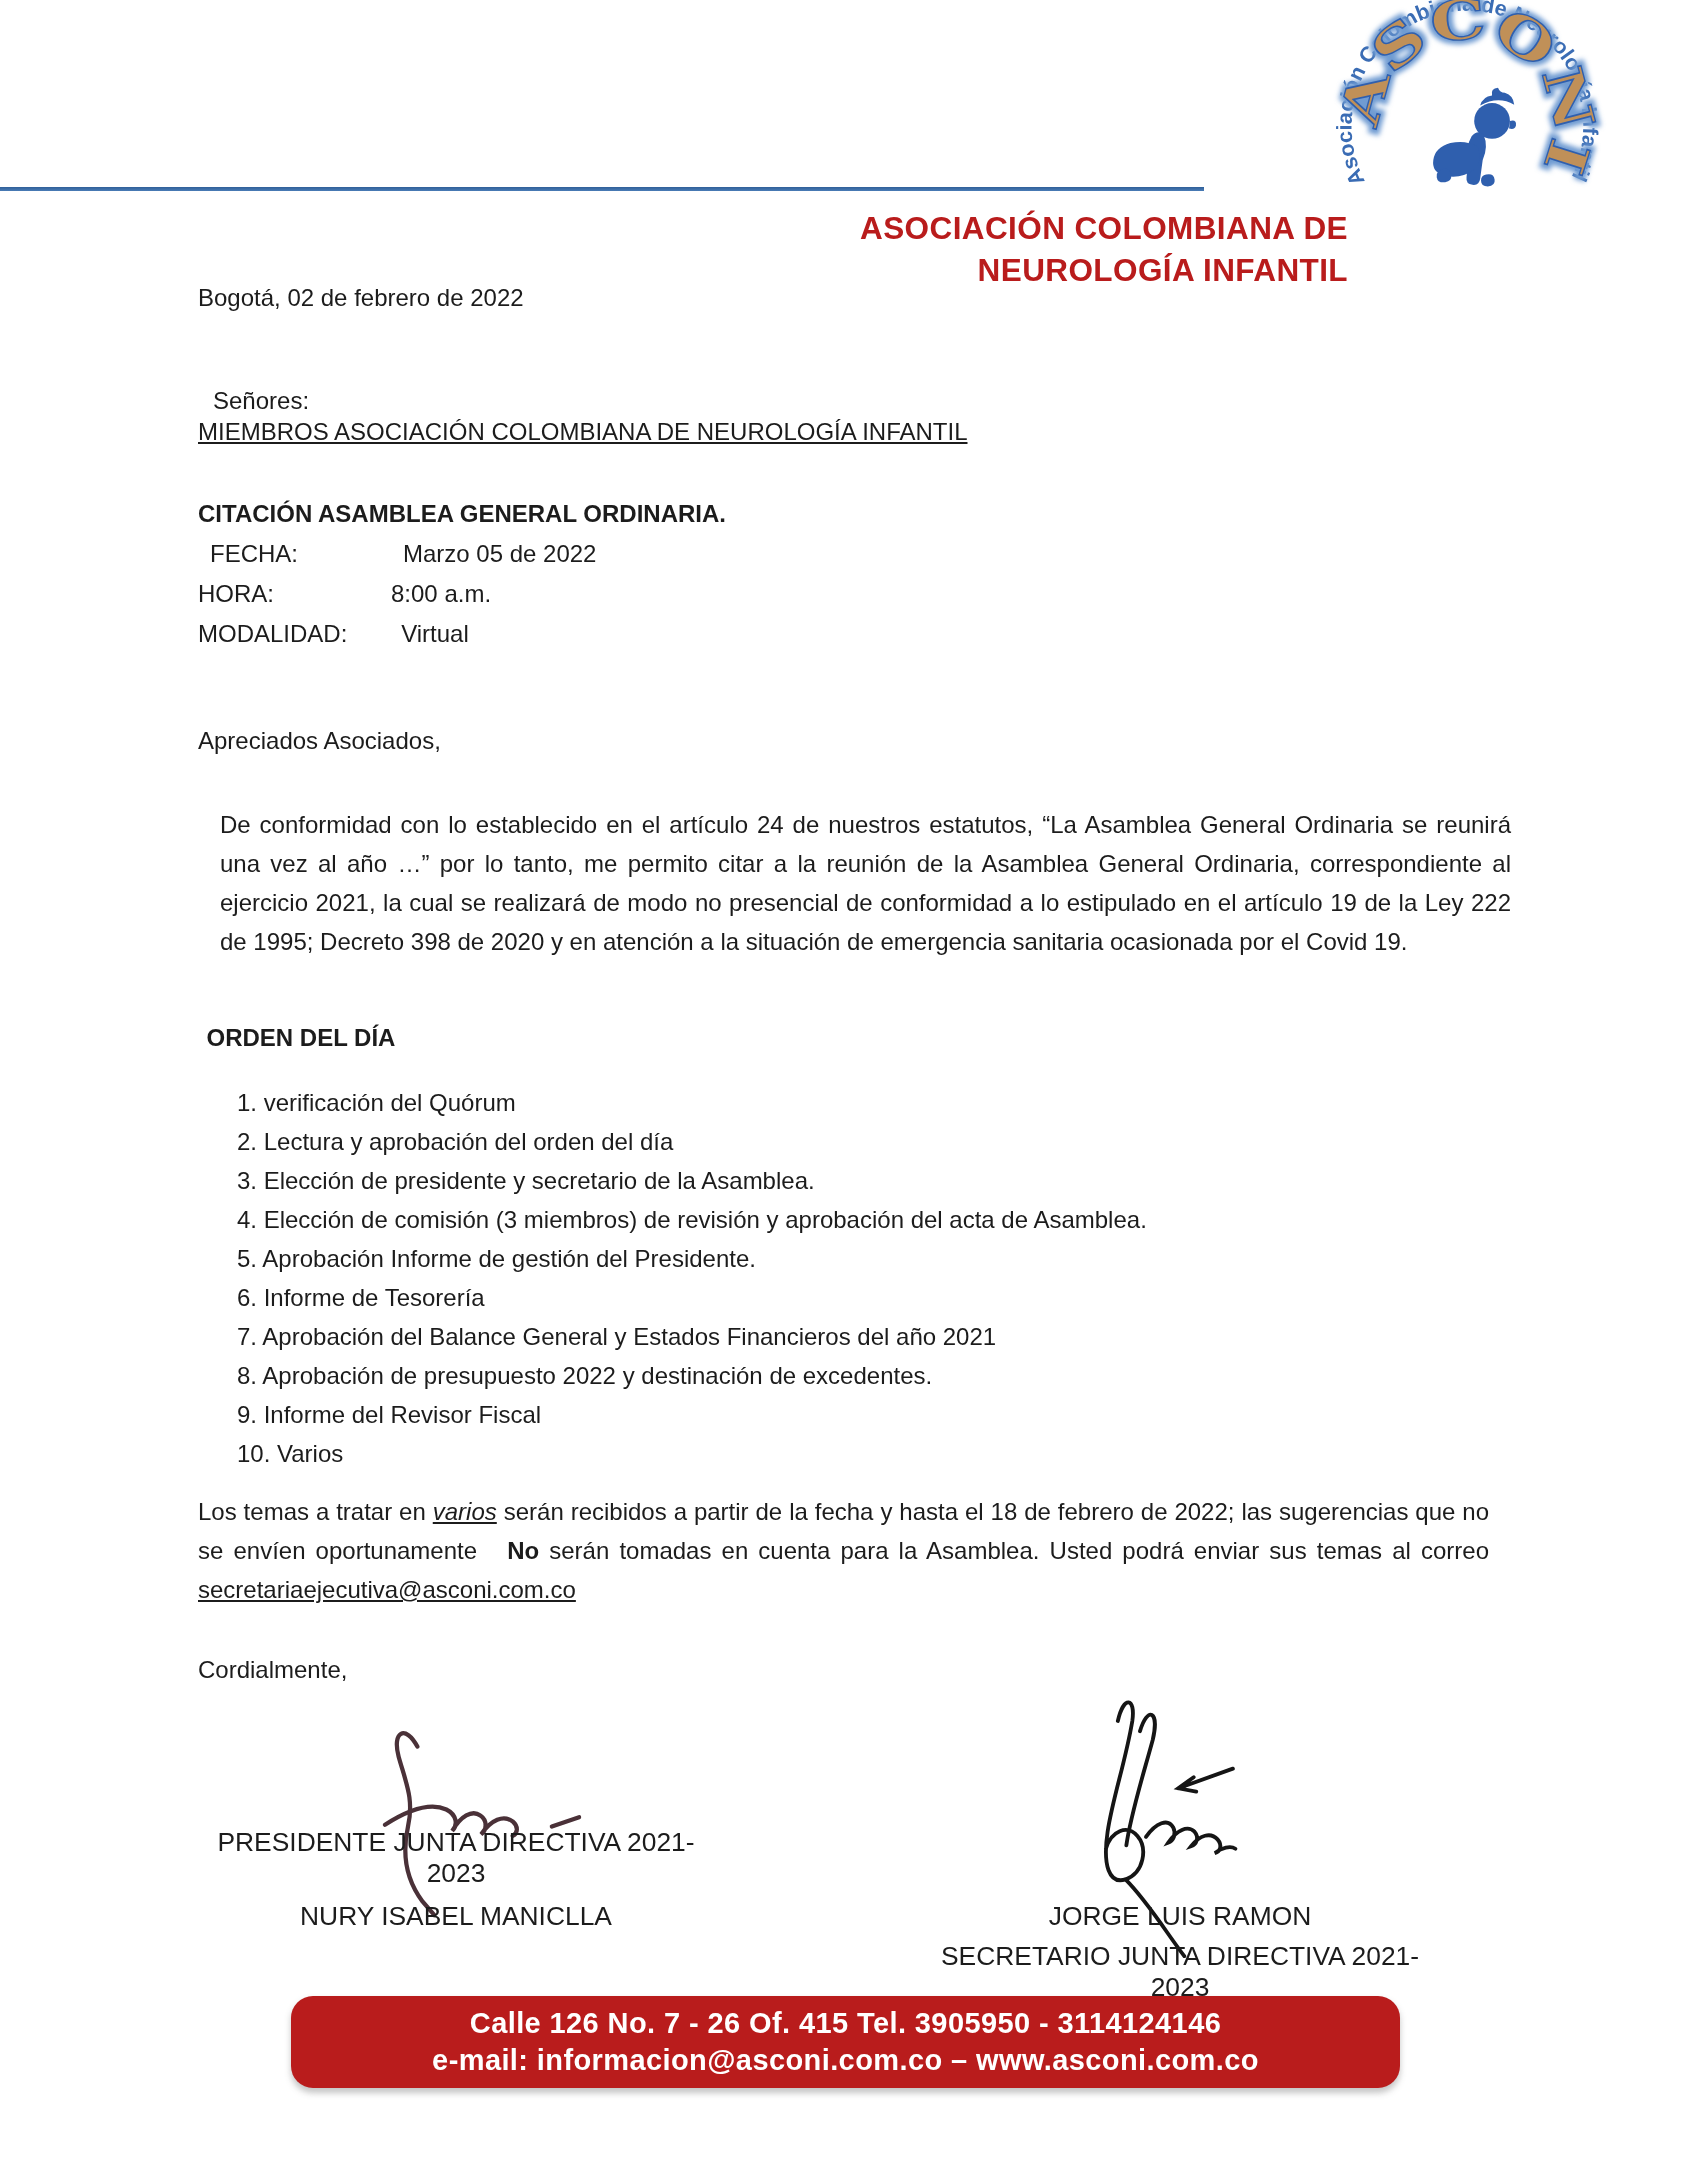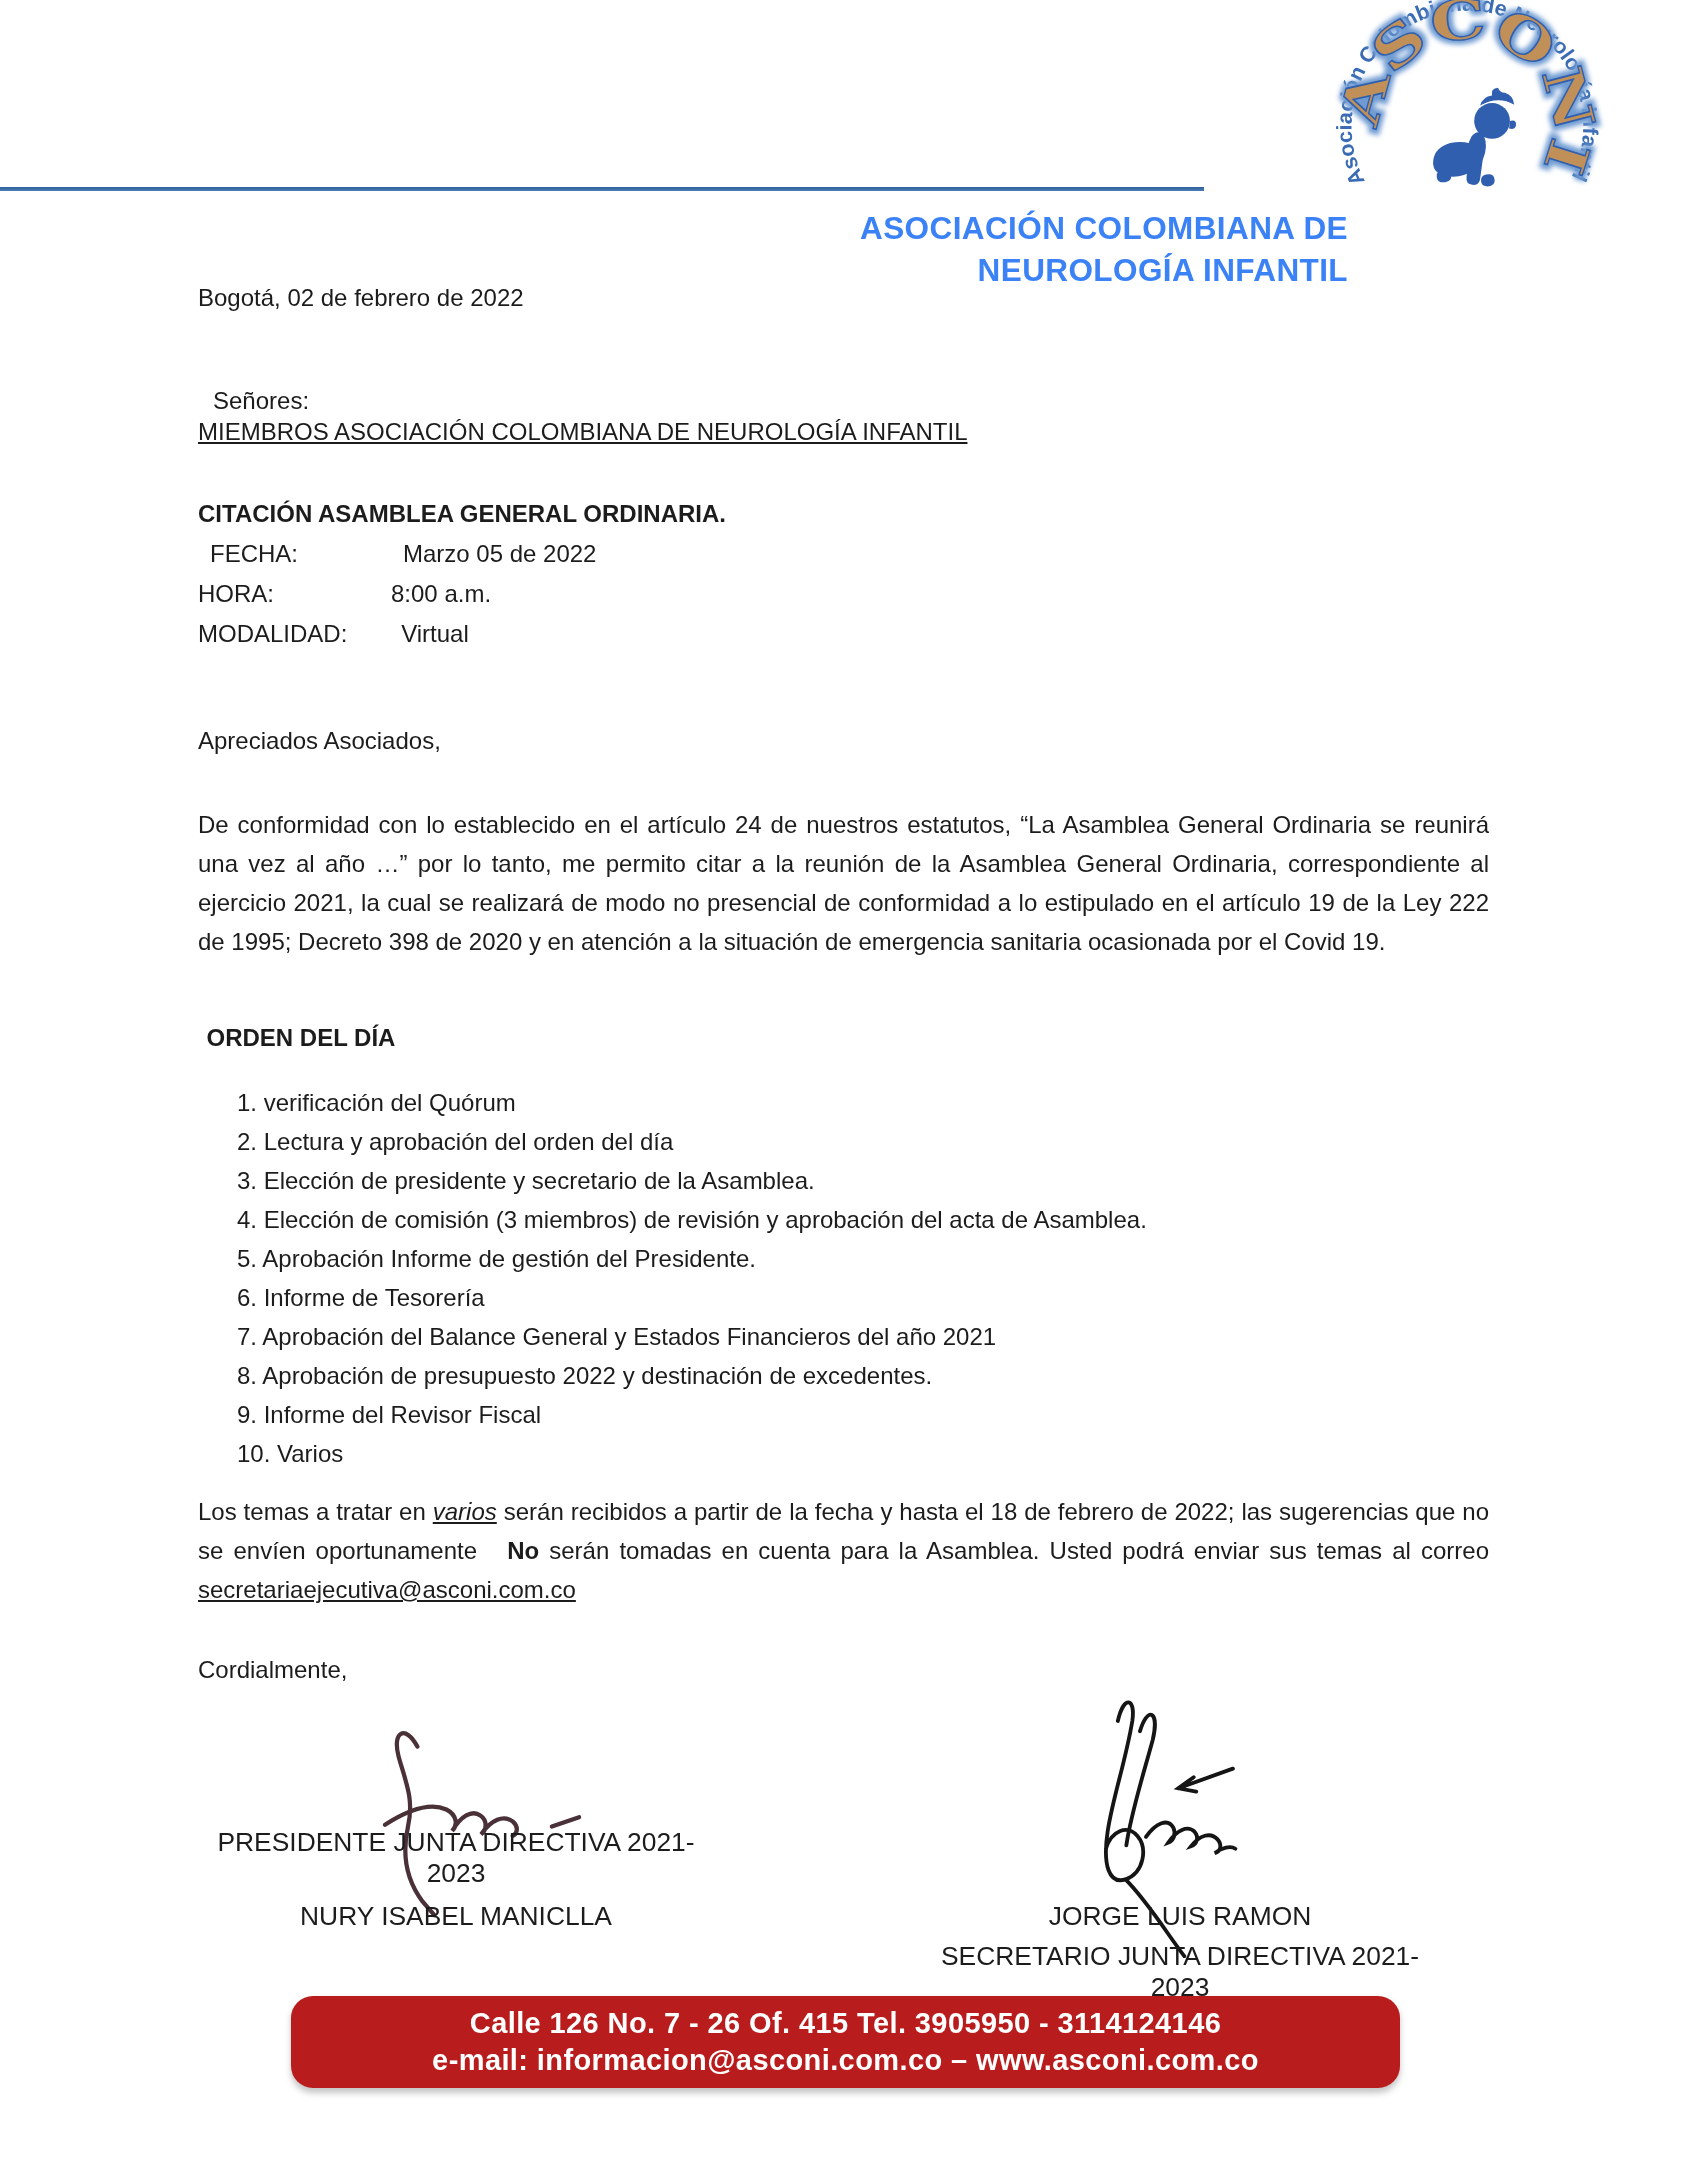--- a/index.html
+++ b/index.html
@@ -29,21 +29,21 @@
   .senores{top:382px;margin-left:15px;}
   .addressee{top:413px;text-decoration:underline;}
   .subject{top:495px;font-weight:bold;}
   .meta-row{display:flex;}
   .meta-label{width:193px;flex:0 0 193px;}
   .meta-1{top:535px;margin-left:12px;}
   .meta-2{top:575px;}
   .meta-3{top:615px;}
   .greeting{top:722px;}
   .para{width:1291px;text-align:justify;line-height:39px;}
-  .para1{top:805px;}
+  .para1{top:805px;margin-left:22px;}
   .agenda-title{top:1019px;font-weight:bold;padding-left:8.5px;}
   .agenda{top:1083px;left:237px;width:1193px;}
   .agenda-item{line-height:39px;}
   .para2{top:1492px;}
   .closing{top:1651px;}
   .em-u{font-style:italic;text-decoration:underline;}
   .b{font-weight:bold;margin-left:20px;}
   .u{text-decoration:underline;}
   .sig-name{width:528px;text-align:center;font-size:26.4px;}
   .name-left{left:192px;top:1901px;}
@@ -91,21 +91,21 @@
       <path d="M189,124 q3,-11 14,-12 q-2,-8 7,-9 q2,6 8,6 q10,3 11,14 q-19,-11 -40,1 z"></path>
       <path d="M224,142 q8,-2 7,5 q-1,6 -8,4 z"></path>
       <path d="M193,158 q6,14 -1,30 l-3,22 q-1,8 -9,7 q-8,-1 -7,-9 l2,-20 q-3,-16 4,-28 q7,-8 14,-2 z"></path>
       <path d="M186,172 q-14,-8 -32,-4 q-18,5 -20,20 q-2,14 12,18 q20,5 36,-7 q10,-9 4,-27 z"></path>
       <path d="M147,198 q-10,2 -9,10 q1,7 10,6 q8,-1 7,-9 q-1,-7 -8,-7 z"></path>
       <path d="M196,205 q9,-2 10,6 q1,7 -8,8 q-8,0 -8,-7 q0,-6 6,-7 z"></path>
     </g>
   </svg>
 
   <div class="abs rule"></div>
-  <div class="abs org-name" style="color:#3b82f6">
+  <div class="abs org-name" style="color:#b91c1c">
     <div>ASOCIACIÓN COLOMBIANA DE</div>
     <div>NEUROLOGÍA INFANTIL</div>
   </div>
 
   <div class="abs left-col body-text date">Bogotá, 02 de febrero de 2022</div>
 
   <div class="abs left-col body-text senores">Señores:</div>
   <div class="abs left-col body-text addressee">MIEMBROS ASOCIACIÓN COLOMBIANA DE NEUROLOGÍA INFANTIL</div>
 
   <div class="abs left-col body-text subject">CITACIÓN ASAMBLEA GENERAL ORDINARIA.</div>

